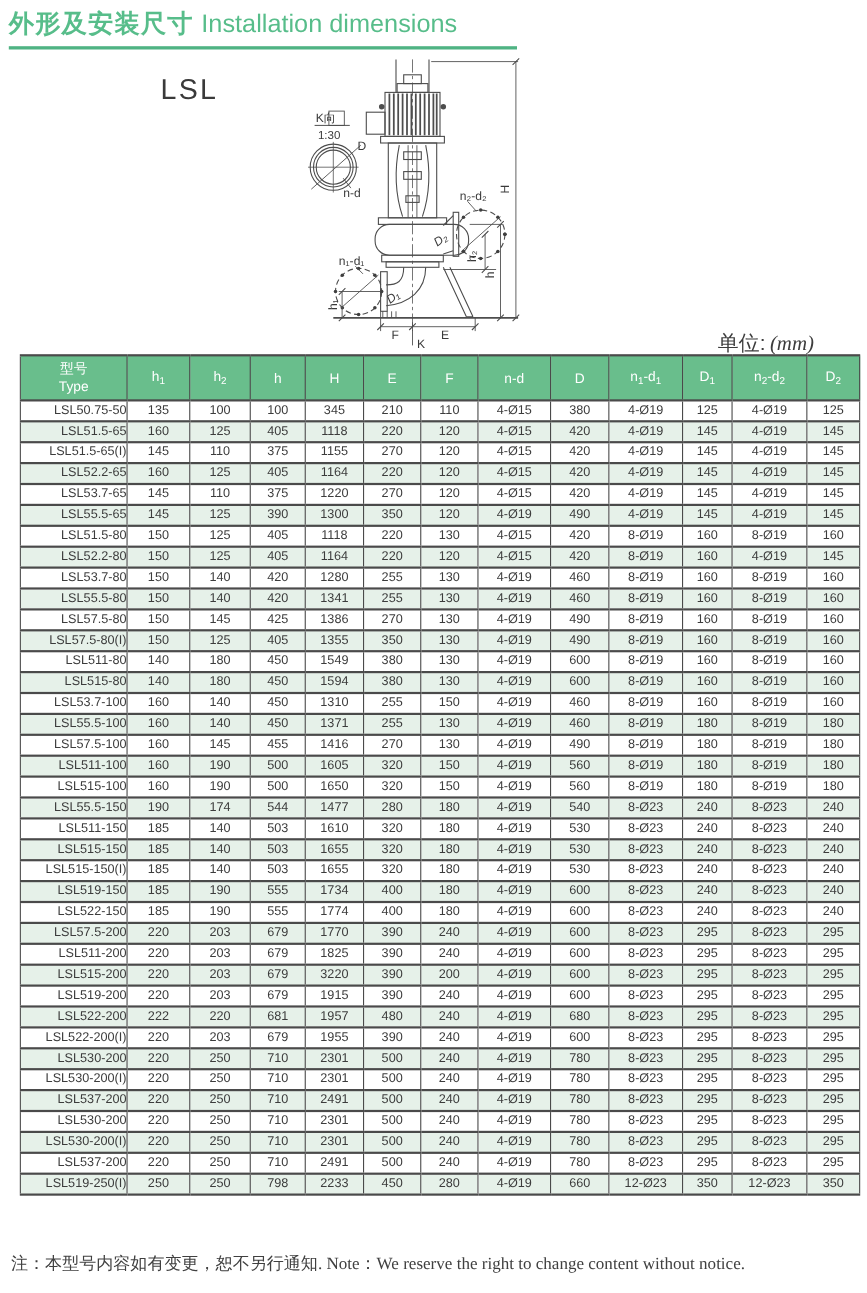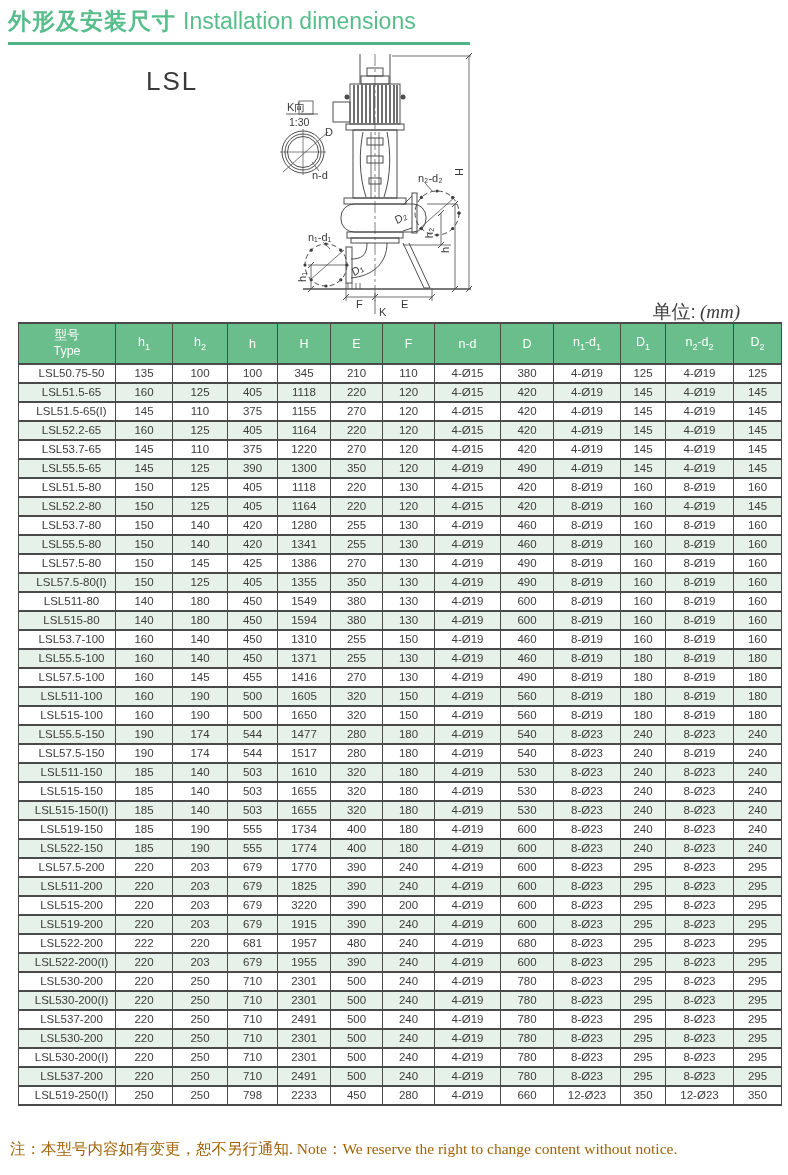--- a/index.html
+++ b/index.html
@@ -27,25 +27,25 @@
   .dims th { background:#69be8c; color:#ffffff; font-weight:400; font-size:12.5px;
     height:41px; padding:0; text-align:center; vertical-align:middle;
     border-left:1px solid #4a4a4a; border-right:1px solid #4a4a4a;
     border-top:2px solid #4a4a4a; border-bottom:2px solid #4a4a4a; }
   .dims th sub { font-size:9px; }
   .type-th div { line-height:1.25; }
   .dims td { font-size:11.5px; color:#3c3c3c; text-align:center; height:17px;
     line-height:17px; padding:0; white-space:nowrap; overflow:hidden;
     border-left:1px solid #4a4a4a; border-right:1px solid #4a4a4a;
     border-top:2px solid #4a4a4a; border-bottom:2px solid #4a4a4a; }
-  .dims td.type-cell { text-align:center; padding-left:9px; }
+  .dims td.type-cell { text-align:right; padding-left:9px; }
   .dims tbody tr:nth-child(even) td { background:#e6f1e9; }
 
   
-  .note { position:absolute; left:10px; top:1139px; font-size:15.5px; color:#a16207;
+  .note { position:absolute; left:10px; top:1139px; font-size:15.5px; color:#404040;
     font-family:"Liberation Serif","DejaVu Serif",serif; }
 </style>
 </head>
 <body>
 
 <div class="page">
 
   <div class="title-block">
     <span class="t-zh">外形及安装尺寸</span><span class="t-en">Installation dimensions</span>
   </div>
@@ -499,35 +499,20 @@
           <td>280</td>
           <td>180</td>
           <td>4-Ø19</td>
           <td>540</td>
           <td>8-Ø23</td>
           <td>240</td>
           <td>8-Ø23</td>
           <td>240</td>
         </tr>
         <tr>
-          <td class="type-cell">LSL57.5-150</td>
-          <td>190</td>
-          <td>174</td>
-          <td>544</td>
-          <td>1517</td>
-          <td>280</td>
-          <td>180</td>
-          <td>4-Ø19</td>
-          <td>540</td>
-          <td>8-Ø23</td>
-          <td>240</td>
-          <td>8-Ø19</td>
-          <td>240</td>
-        </tr>
-        <tr>
           <td class="type-cell">LSL511-150</td>
           <td>185</td>
           <td>140</td>
           <td>503</td>
           <td>1610</td>
           <td>320</td>
           <td>180</td>
           <td>4-Ø19</td>
           <td>530</td>
           <td>8-Ø23</td>

